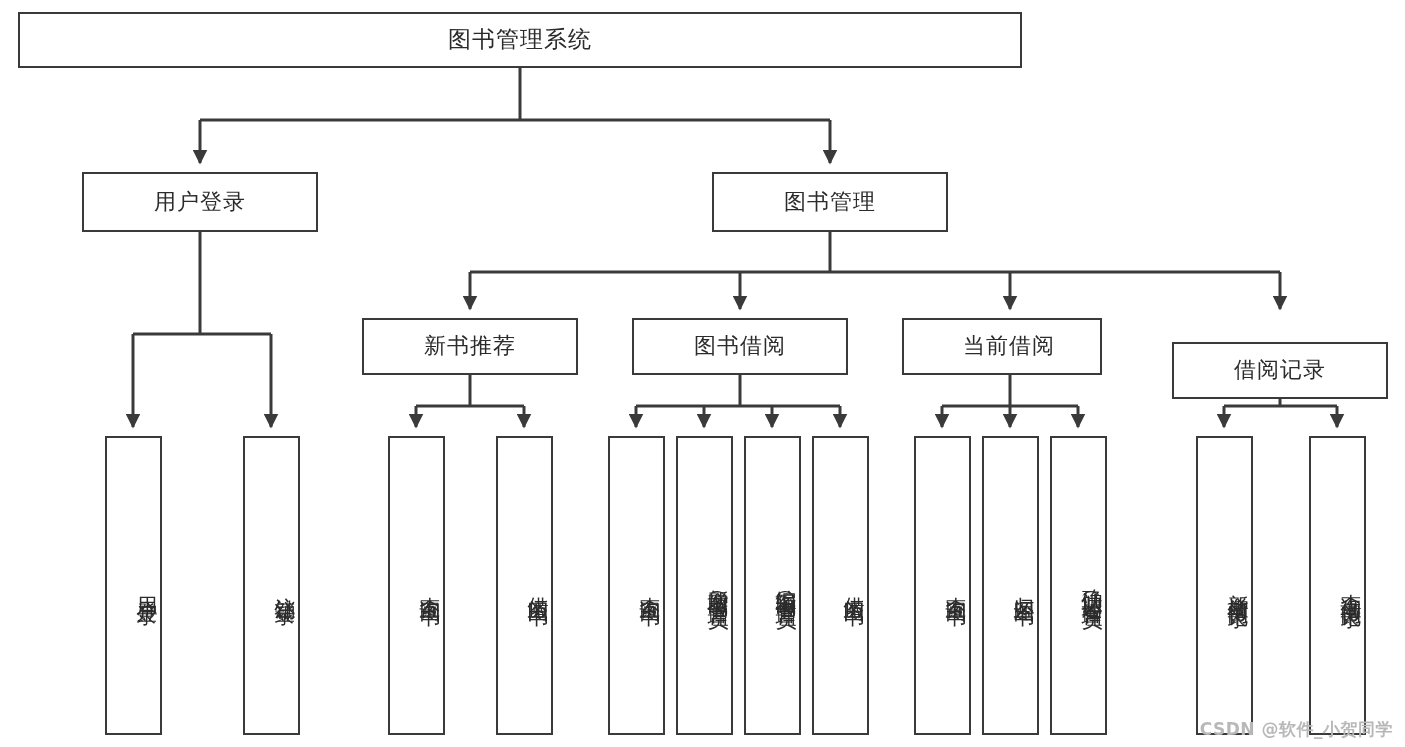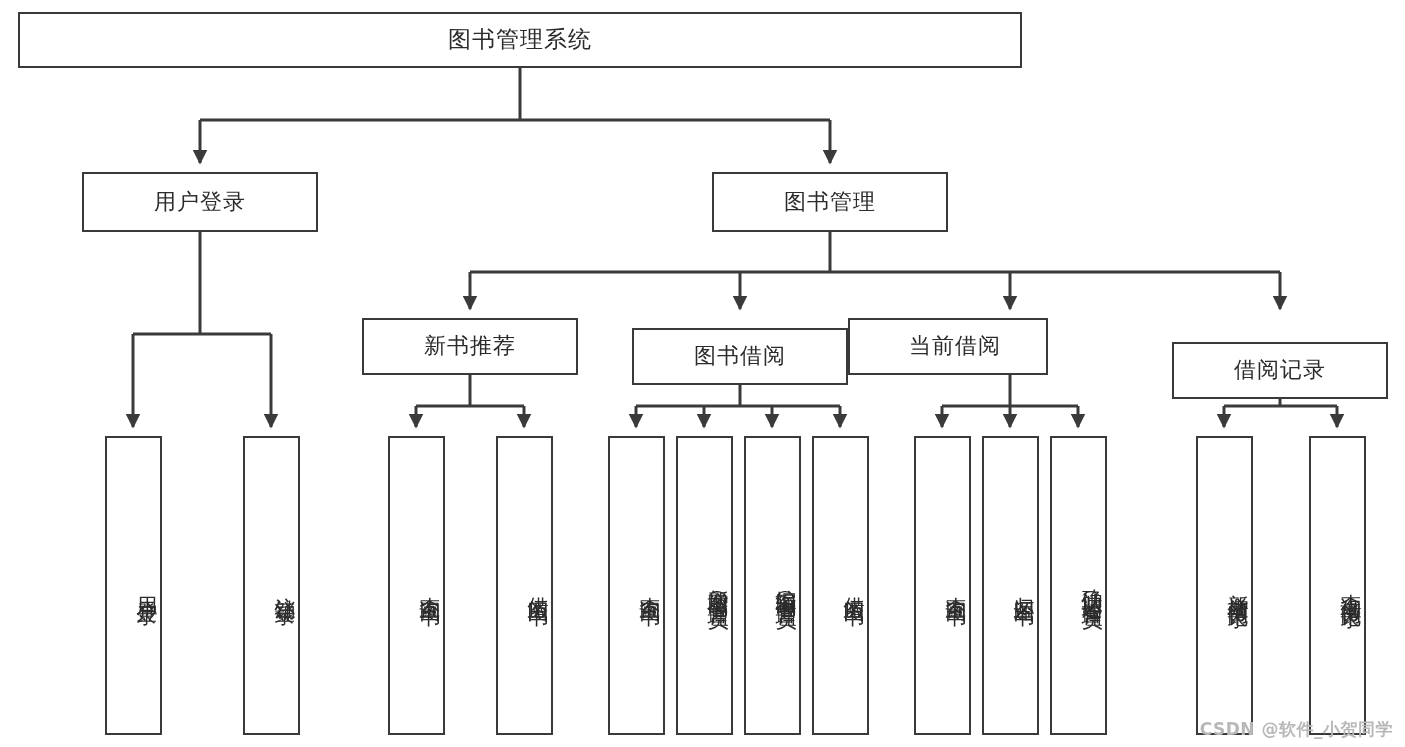--- a/index.html
+++ b/index.html
@@ -123,22 +123,22 @@
       <path d="M 1337 406 L 1337 427" marker-end="url(#arrow)"></path>
     </g>
   </svg>
 
   <div class="node node-h node-root" style="left:18px; top:12px; width:1004px; height:56px;">图书管理系统</div>
 
   <div class="node node-h" style="left:82px; top:172px; width:236px; height:60px;">用户登录</div>
   <div class="node node-h" style="left:362px; top:318px; width:216px; height:57px;">新书推荐</div>
 
   <div class="node node-h" style="left:712px; top:172px; width:236px; height:60px;">图书管理</div>
-  <div class="node node-h" style="left:632px; top:328px; width:216px; height:57px;">图书借阅</div>
-  <div class="node node-h" style="left:848px; top:318px; width:200px; height:57px;padding-left:14px;">当前借阅</div>
+  <div class="node node-h" style="left:632px; top:318px; width:216px; height:57px;">图书借阅</div>
+  <div class="node node-h" style="left:902px; top:318px; width:200px; height:57px;padding-left:14px;">当前借阅</div>
   <div class="node node-h" style="left:1172px; top:318px; width:216px; height:57px;margin-top:24px;">借阅记录</div>
 
   <div class="node node-v" style="left:105px; top:436px; width:57px; height:299px;">用户登录</div>
   <div class="node node-v" style="left:243px; top:436px; width:57px; height:299px;">注销登录</div>
 
   <div class="node node-v" style="left:388px; top:436px; width:57px; height:299px;">查询图书</div>
   <div class="node node-v" style="left:496px; top:436px; width:57px; height:299px;">借阅图书</div>
 
   <div class="node node-v" style="left:608px; top:436px; width:57px; height:299px;">查询图书</div>
   <div class="node node-v" style="left:676px; top:436px; width:57px; height:299px;">新增图书（管理员）</div>

